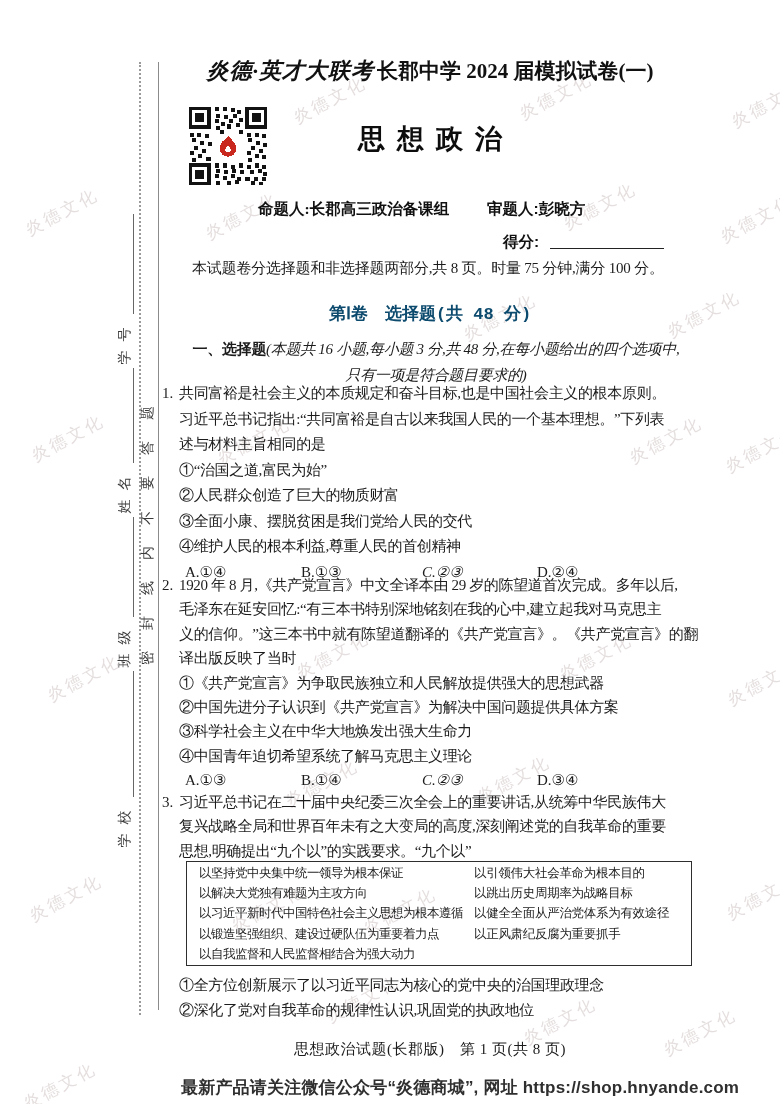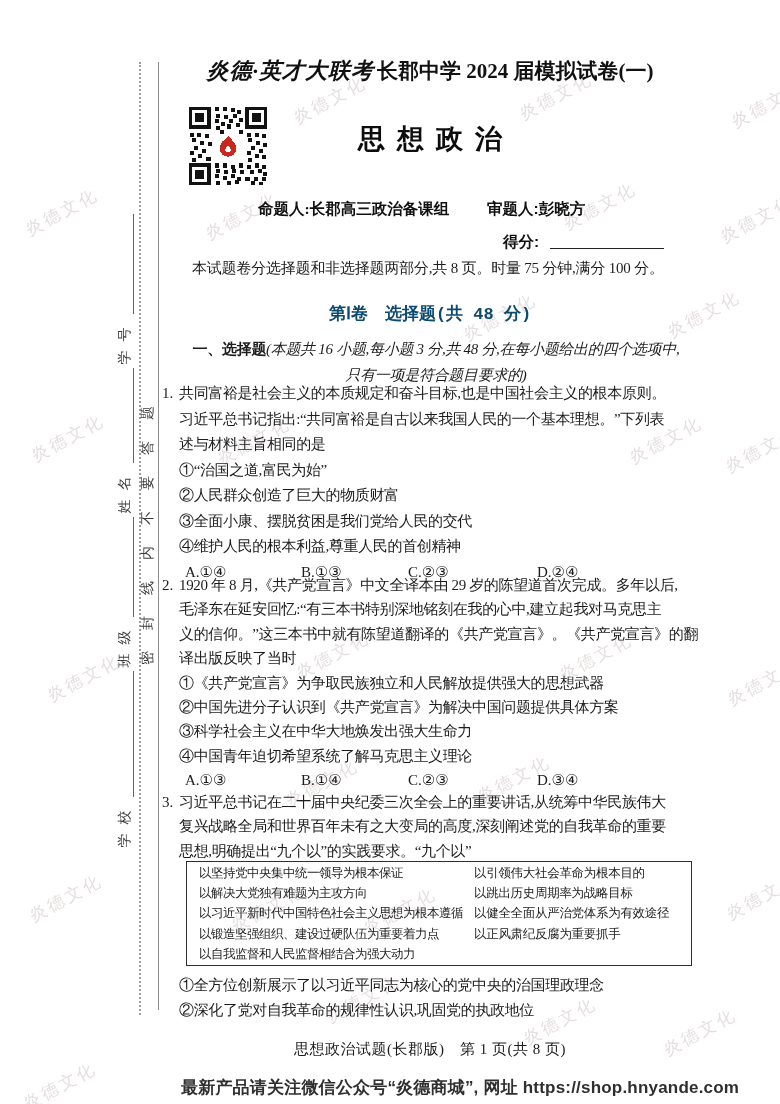--- a/index.html
+++ b/index.html
@@ -50,21 +50,21 @@
   .sec-line{white-space:nowrap;}
   
   .question{position:absolute;left:162px;width:525px;padding-left:17px;font-size:15px;}
   .q-num{position:absolute;left:0;top:0;}
   #q1{top:381px;line-height:25.5px;}
   #q2{top:573px;line-height:24.4px;}
   #q3{top:790px;line-height:24.3px;}
   .q-line{white-space:nowrap;letter-spacing:-0.35px;}
   .choices{position:relative;height:25px;}
   .choices span{position:absolute;white-space:nowrap;}
-  .ch-a{left:6px;} .ch-b{left:122px;} .ch-c{left:229px;} .ch-d{left:358px;}
+  .ch-a{left:6px;} .ch-b{left:122px;} .ch-c{left:243px;font-style:italic;} .ch-d{left:358px;}
   
   #table3{position:absolute;left:186px;top:861px;width:504px;height:103px;
       border:1.4px solid #2e2e2e;font-size:12.5px;}
   .t-left{position:absolute;left:12px;top:1px;}
   .t-right{position:absolute;left:287px;top:1px;}
   .t-left div,.t-right div{line-height:20.2px;white-space:nowrap;}
   .t-left div{letter-spacing:-0.5px;}
   .t-right div{letter-spacing:-0.3px;}
   #post3{position:absolute;left:179px;top:973px;width:525px;font-size:15px;line-height:24.5px;}
   

